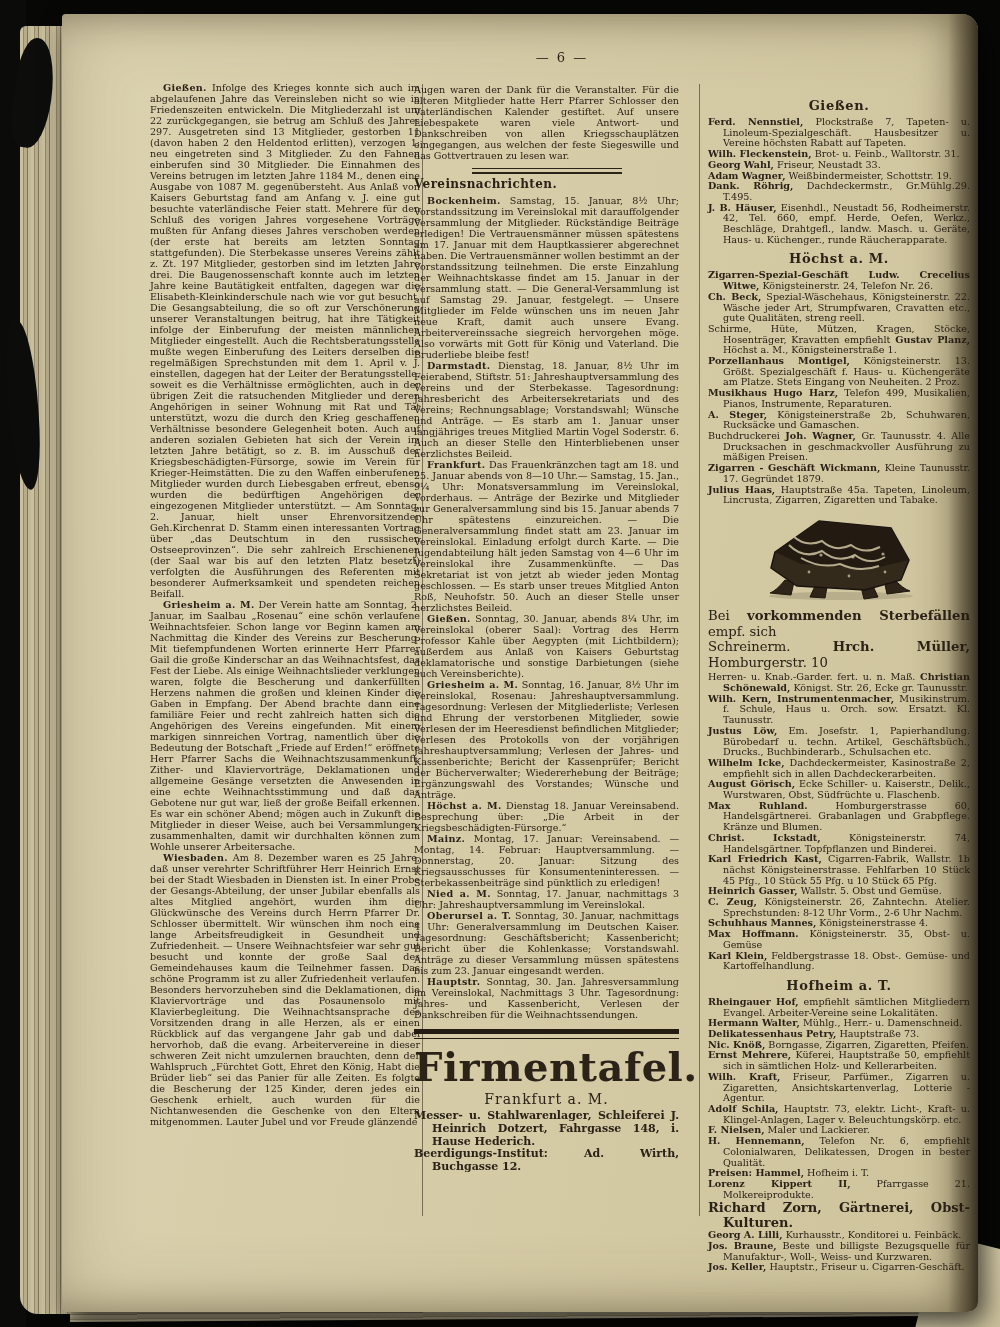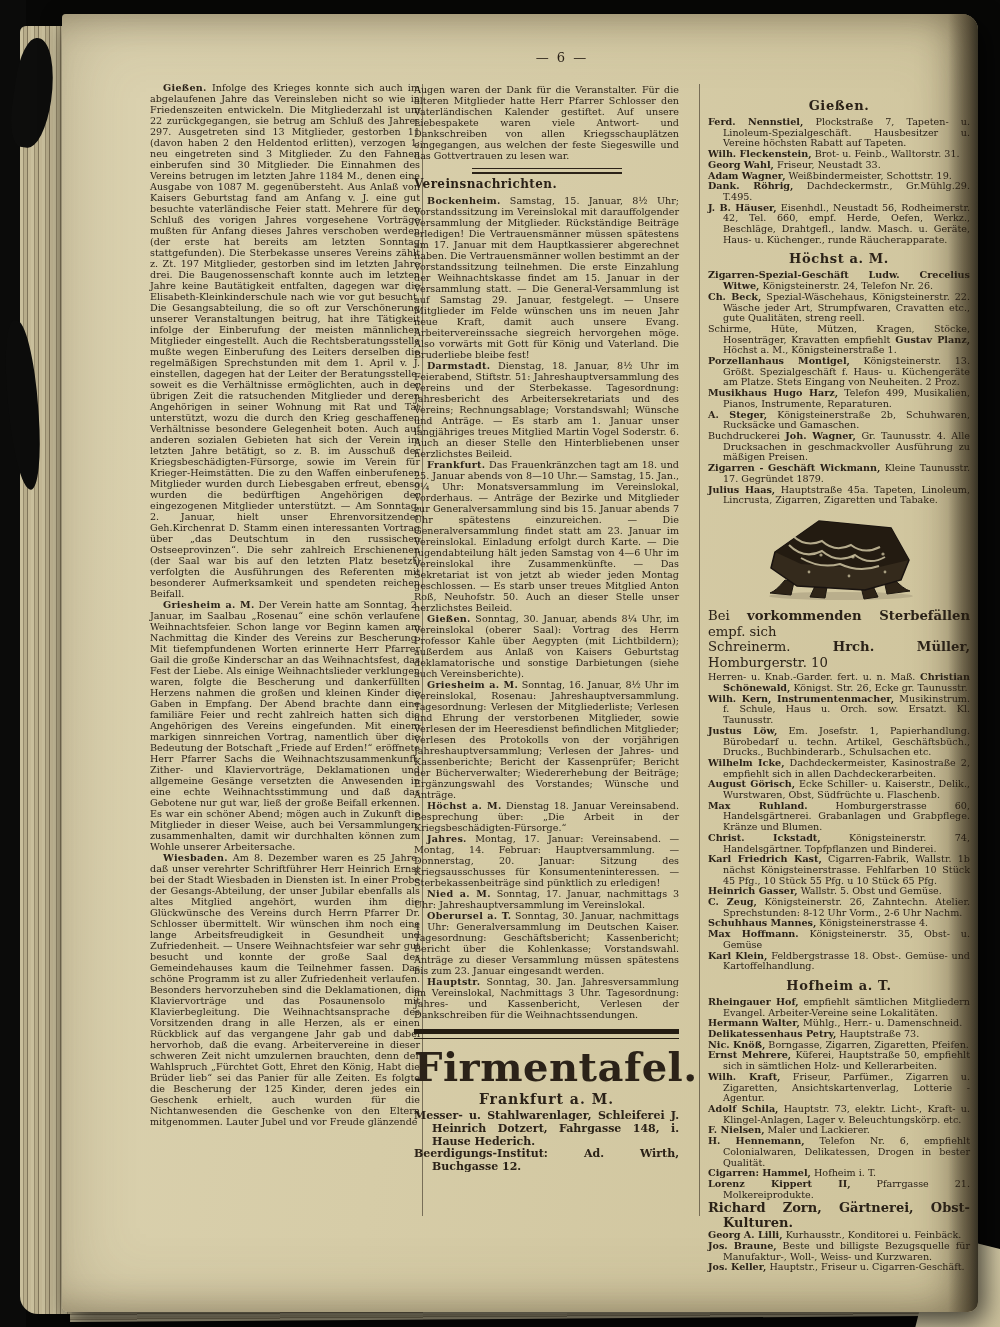--- a/index.html
+++ b/index.html
@@ -33,21 +33,21 @@
   .vrule1{left:360px;} .vrule2{left:637px;}
   
   .art{font-size:9.6px;line-height:11px;margin:0;text-indent:13px;}
   .art b{letter-spacing:.3px;}
   .noindent{text-indent:0;}
   .vn-divider{width:150px;height:3px;margin:7px auto 3px auto;border-top:1px solid #2b2218;border-bottom:2.5px solid #2b2218;}
   .vn-header{font-size:12px;font-weight:bold;text-align:left;margin:2px 0 4px 0;letter-spacing:.4px;}
   
   .ft-rule{height:4px;margin-top:9px;border-top:5px solid #241c12;border-bottom:1.5px solid #241c12;}
   .ft-title{font-size:40px;font-weight:bold;text-align:center;margin:4px 0 1px 0;letter-spacing:.5px;}
-  .ft-sub{font-size:14px;font-weight:bold;text-align:center;margin:1px 0 3px 0;letter-spacing:1px;}
+  .ft-sub{font-size:14px;font-weight:normal;text-align:center;margin:1px 0 3px 0;letter-spacing:1px;}
   .fentry{font-size:11px;line-height:12.8px;margin:0;font-weight:bold;padding-left:18px;text-indent:-18px;text-align:justify;}
   
   .sec-h{font-size:13px;font-weight:bold;text-align:center;margin:6px 0 4px 0;letter-spacing:.6px;}
   .ad{font-size:9.6px;line-height:10.7px;margin:0;padding-left:15px;text-indent:-15px;text-align:justify;}
   .ad.zorn{font-size:13px;line-height:15px;}
   .sterbe{font-size:13.2px;line-height:15.6px;margin:2px 0 2px 0;text-align:justify;text-indent:0;}
   .coffin-wrap{text-align:center;margin:4px 0 2px 0;}
 </style>
 </head>
 <body>
@@ -74,21 +74,21 @@
     <div class="col col-mid">
       <p class="art noindent"><span>Augen waren der Dank für die Veranstalter. Für die älteren Mitglieder hatte Herr Pfarrer Schlosser den Vaterländischen Kalender gestiftet. Auf unsere Liebespakete waren viele Antwort- und Dankschreiben von allen Kriegsschauplätzen eingegangen, aus welchen der feste Siegeswille und das Gottvertrauen zu lesen war.</span></p>
       <div class="vn-divider"></div>
       <div class="vn-header">Vereinsnachrichten.</div>
       <p class="art"><b>Bockenheim.</b><span> Samstag, 15. Januar, 8½ Uhr; Vorstandssitzung im Vereinslokal mit darauffolgender Versammlung der Mitglieder. Rückständige Beiträge erledigen! Die Vertrauensmänner müssen spätestens am 17. Januar mit dem Hauptkassierer abgerechnet haben. Die Vertrauensmänner wollen bestimmt an der Vorstandssitzung teilnehmen. Die erste Einzahlung der Weihnachtskasse findet am 15. Januar in der Versammlung statt. — Die General-Versammlung ist auf Samstag 29. Januar, festgelegt. — Unsere Mitglieder im Felde wünschen uns im neuen Jahr neue Kraft, damit auch unsere Evang. Arbeitervereinssache siegreich hervorgehen möge. Also vorwärts mit Gott für König und Vaterland. Die Bruderliebe bleibe fest!</span></p>
       <p class="art"><b>Darmstadt.</b><span> Dienstag, 18. Januar, 8½ Uhr im Feierabend, Stiftstr. 51: Jahreshauptversammlung des Vereins und der Sterbekasse. Tagesordnung: Jahresbericht des Arbeitersekretariats und des Vereins; Rechnungsablage; Vorstandswahl; Wünsche und Anträge. — Es starb am 1. Januar unser langjähriges treues Mitglied Martin Vogel Soderstr. 6. Auch an dieser Stelle den Hinterbliebenen unser herzlichstes Beileid.</span></p>
       <p class="art"><b>Frankfurt.</b><span> Das Frauenkränzchen tagt am 18. und 25. Januar abends von 8—10 Uhr.— Samstag, 15. Jan., 9¼ Uhr: Monatsversammlung im Vereinslokal, Vorderhaus. — Anträge der Bezirke und Mitglieder zur Generalversammlung sind bis 15. Januar abends 7 Uhr spätestens einzureichen. — Die Generalversammlung findet statt am 23. Januar im Vereinslokal. Einladung erfolgt durch Karte. — Die Jugendabteilung hält jeden Samstag von 4—6 Uhr im Vereinslokal ihre Zusammenkünfte. — Das Sekretariat ist von jetzt ab wieder jeden Montag geschlossen. — Es starb unser treues Mitglied Anton Roß, Neuhofstr. 50. Auch an dieser Stelle unser herzlichstes Beileid.</span></p>
       <p class="art"><b>Gießen.</b><span> Sonntag, 30. Januar, abends 8¼ Uhr, im Vereinslokal (oberer Saal): Vortrag des Herrn Professor Kahle über Aegypten (mit Lichtbildern); außerdem aus Anlaß von Kaisers Geburtstag deklamatorische und sonstige Darbietungen (siehe auch Vereinsberichte).</span></p>
       <p class="art"><b>Griesheim a. M.</b><span> Sonntag, 16. Januar, 8½ Uhr im Vereinslokal, Rosenau: Jahreshauptversammlung. Tagesordnung: Verlesen der Mitgliederliste; Verlesen und Ehrung der verstorbenen Mitglieder, sowie Verlesen der im Heeresdienst befindlichen Mitglieder; Verlesen des Protokolls von der vorjährigen Jahreshauptversammlung; Verlesen der Jahres- und Kassenberichte; Bericht der Kassenprüfer; Bericht der Bücherverwalter; Wiedererhebung der Beiträge; Ergänzungswahl des Vorstandes; Wünsche und Anträge.</span></p>
       <p class="art"><b>Höchst a. M.</b><span> Dienstag 18. Januar Vereinsabend. Besprechung über: „Die Arbeit in der Kriegsbeschädigten-Fürsorge.“</span></p>
-      <p class="art"><b>Jahres.</b><span> Montag, 17. Januar: Vereinsabend. — Montag, 14. Februar: Hauptversammlung. — Donnerstag, 20. Januar: Sitzung des Kriegsausschusses für Konsumenteninteressen. — Sterbekassenbeiträge sind pünktlich zu erledigen!</span></p>
+      <p class="art"><b>Mainz.</b><span> Montag, 17. Januar: Vereinsabend. — Montag, 14. Februar: Hauptversammlung. — Donnerstag, 20. Januar: Sitzung des Kriegsausschusses für Konsumenteninteressen. — Sterbekassenbeiträge sind pünktlich zu erledigen!</span></p>
       <p class="art"><b>Nied a. M.</b><span> Sonntag, 17. Januar, nachmittags 3 Uhr: Jahreshauptversammlung im Vereinslokal.</span></p>
       <p class="art"><b>Oberursel a. T.</b><span> Sonntag, 30. Januar, nachmittags 4 Uhr: Generalversammlung im Deutschen Kaiser. Tagesordnung: Geschäftsbericht; Kassenbericht; Bericht über die Kohlenkasse; Vorstandswahl. Anträge zu dieser Versammlung müssen spätestens bis zum 23. Januar eingesandt werden.</span></p>
       <p class="art"><b>Hauptstr.</b><span> Sonntag, 30. Jan. Jahresversammlung im Vereinslokal, Nachmittags 3 Uhr. Tagesordnung: Jahres- und Kassenbericht, Verlesen der Dankschreiben für die Weihnachtssendungen.</span></p>
 
       <div class="ft-rule"></div>
       <div class="ft-title">Firmentafel.</div>
       <div class="ft-sub">Frankfurt a. M.</div>
       <p class="fentry"><span>Messer- u. Stahlwarenlager, Schleiferei </span><b>J. Heinrich Dotzert,</b><span> Fahrgasse 148, i. Hause Hederich.</span></p>
       <p class="fentry"><span>Beerdigungs-Institut: </span><b>Ad. Wirth,</b><span> Buchgasse 12.</span></p>
     </div>
@@ -159,21 +159,21 @@
       <div class="sec-h">Hofheim a. T.</div>
       <p class="ad"><span></span><b>Rheingauer Hof,</b><span> empfiehlt sämtlichen Mitgliedern Evangel. Arbeiter-Vereine seine Lokalitäten.</span></p>
       <p class="ad"><span></span><b>Hermann Walter,</b><span> Mühlg., Herr.- u. Damenschneid.</span></p>
       <p class="ad"><span></span><b>Delikatessenhaus Petry,</b><span> Hauptstraße 73.</span></p>
       <p class="ad"><span></span><b>Nic. Knöß,</b><span> Borngasse, Zigarren, Zigaretten, Pfeifen.</span></p>
       <p class="ad"><span></span><b>Ernst Mehrere,</b><span> Küferei, Hauptstraße 50, empfiehlt sich in sämtlichen Holz- und Kellerarbeiten.</span></p>
       <p class="ad"><span></span><b>Wilh. Kraft,</b><span> Friseur, Parfümer., Zigarren u. Zigaretten, Ansichtskartenverlag, Lotterie - Agentur.</span></p>
       <p class="ad"><span></span><b>Adolf Schila,</b><span> Hauptstr. 73, elektr. Licht-, Kraft- u. Klingel-Anlagen, Lager v. Beleuchtungskörp. etc.</span></p>
       <p class="ad"><span></span><b>F. Nielsen,</b><span> Maler und Lackierer.</span></p>
       <p class="ad"><span></span><b>H. Hennemann,</b><span> Telefon Nr. 6, empfiehlt Colonialwaren, Delikatessen, Drogen in bester Qualität.</span></p>
-      <p class="ad"><span></span><b>Cigarren: Hammel,</b><span> Hofheim i. T.</span></p>
+      <p class="ad"><span></span><b>Preisen: Hammel,</b><span> Hofheim i. T.</span></p>
       <p class="ad"><span></span><b>Lorenz Kippert II,</b><span> Pfarrgasse 21. Molkereiprodukte.</span></p>
       <p class="ad zorn"><span></span><b>Richard Zorn, Gärtnerei, Obst-Kulturen.</b><span></span></p>
       <p class="ad"><span></span><b>Georg A. Lilli,</b><span> Kurhausstr., Konditorei u. Feinbäck.</span></p>
       <p class="ad"><span></span><b>Jos. Braune,</b><span> Beste und billigste Bezugsquelle für Manufaktur-, Woll-, Weiss- und Kurzwaren.</span></p>
       <p class="ad"><span></span><b>Jos. Keller,</b><span> Hauptstr., Friseur u. Cigarren-Geschäft.</span></p>
     </div>
   </div>
 </div>
 
 </body></html>

